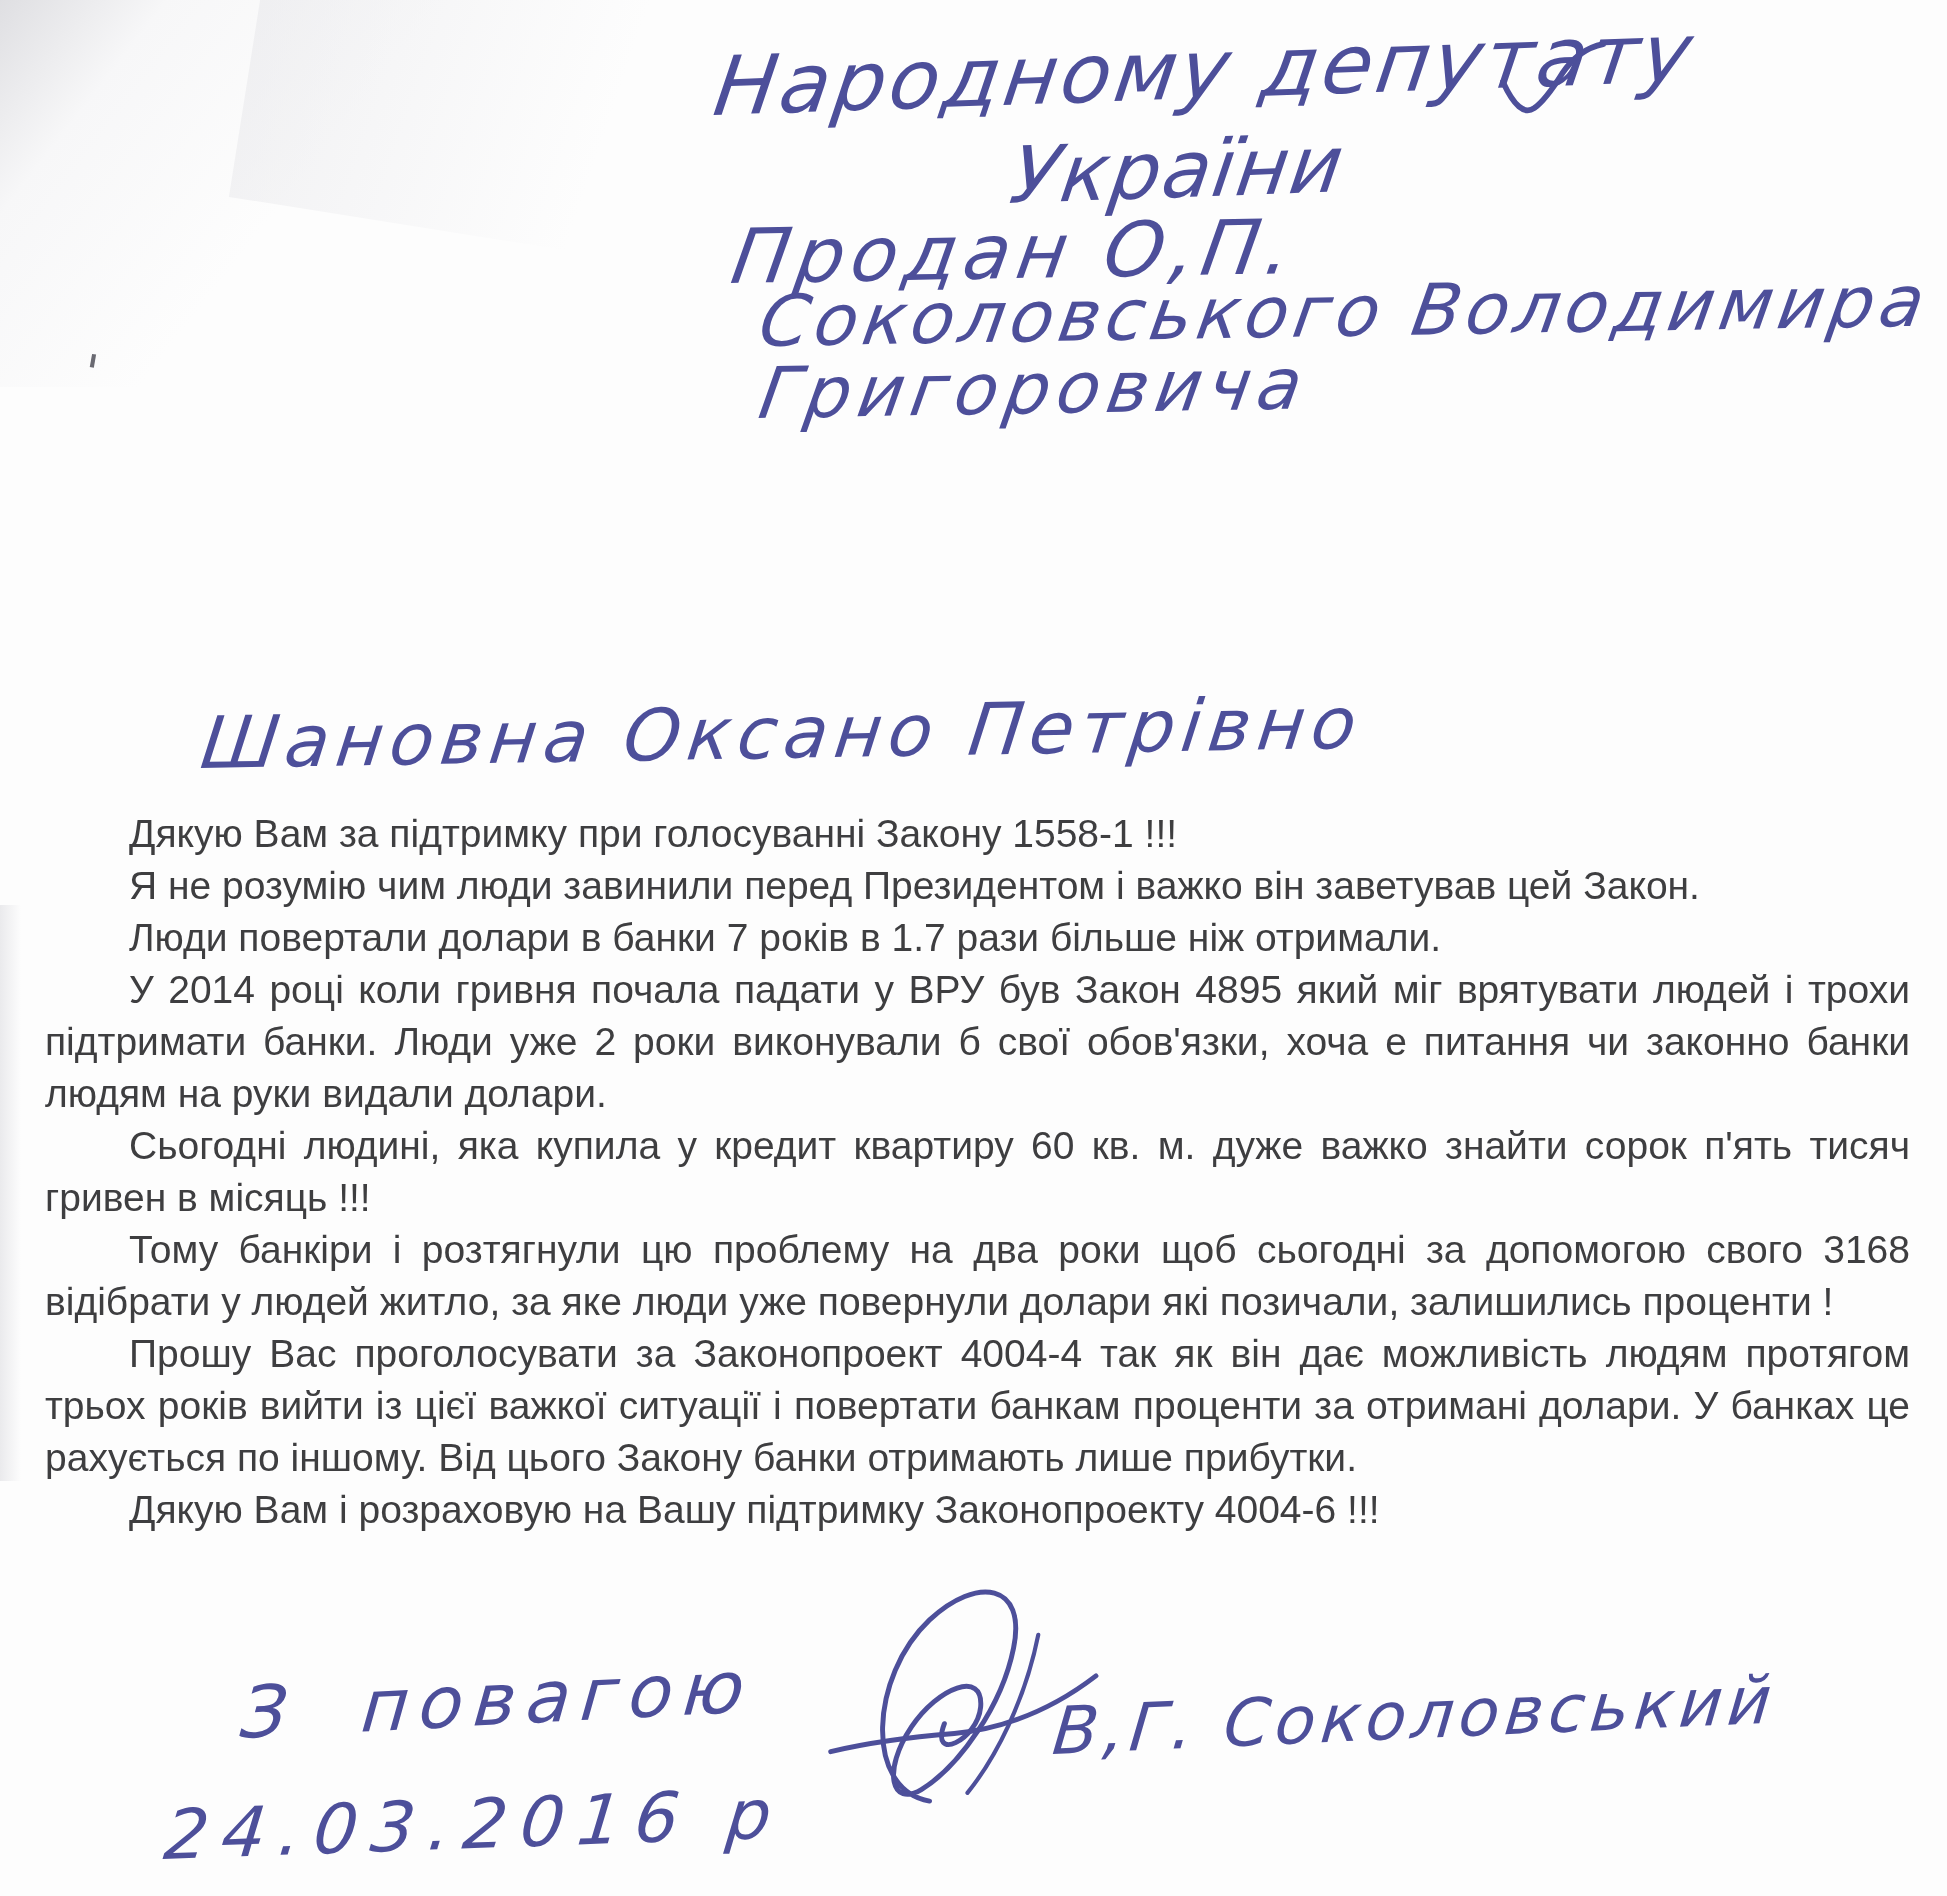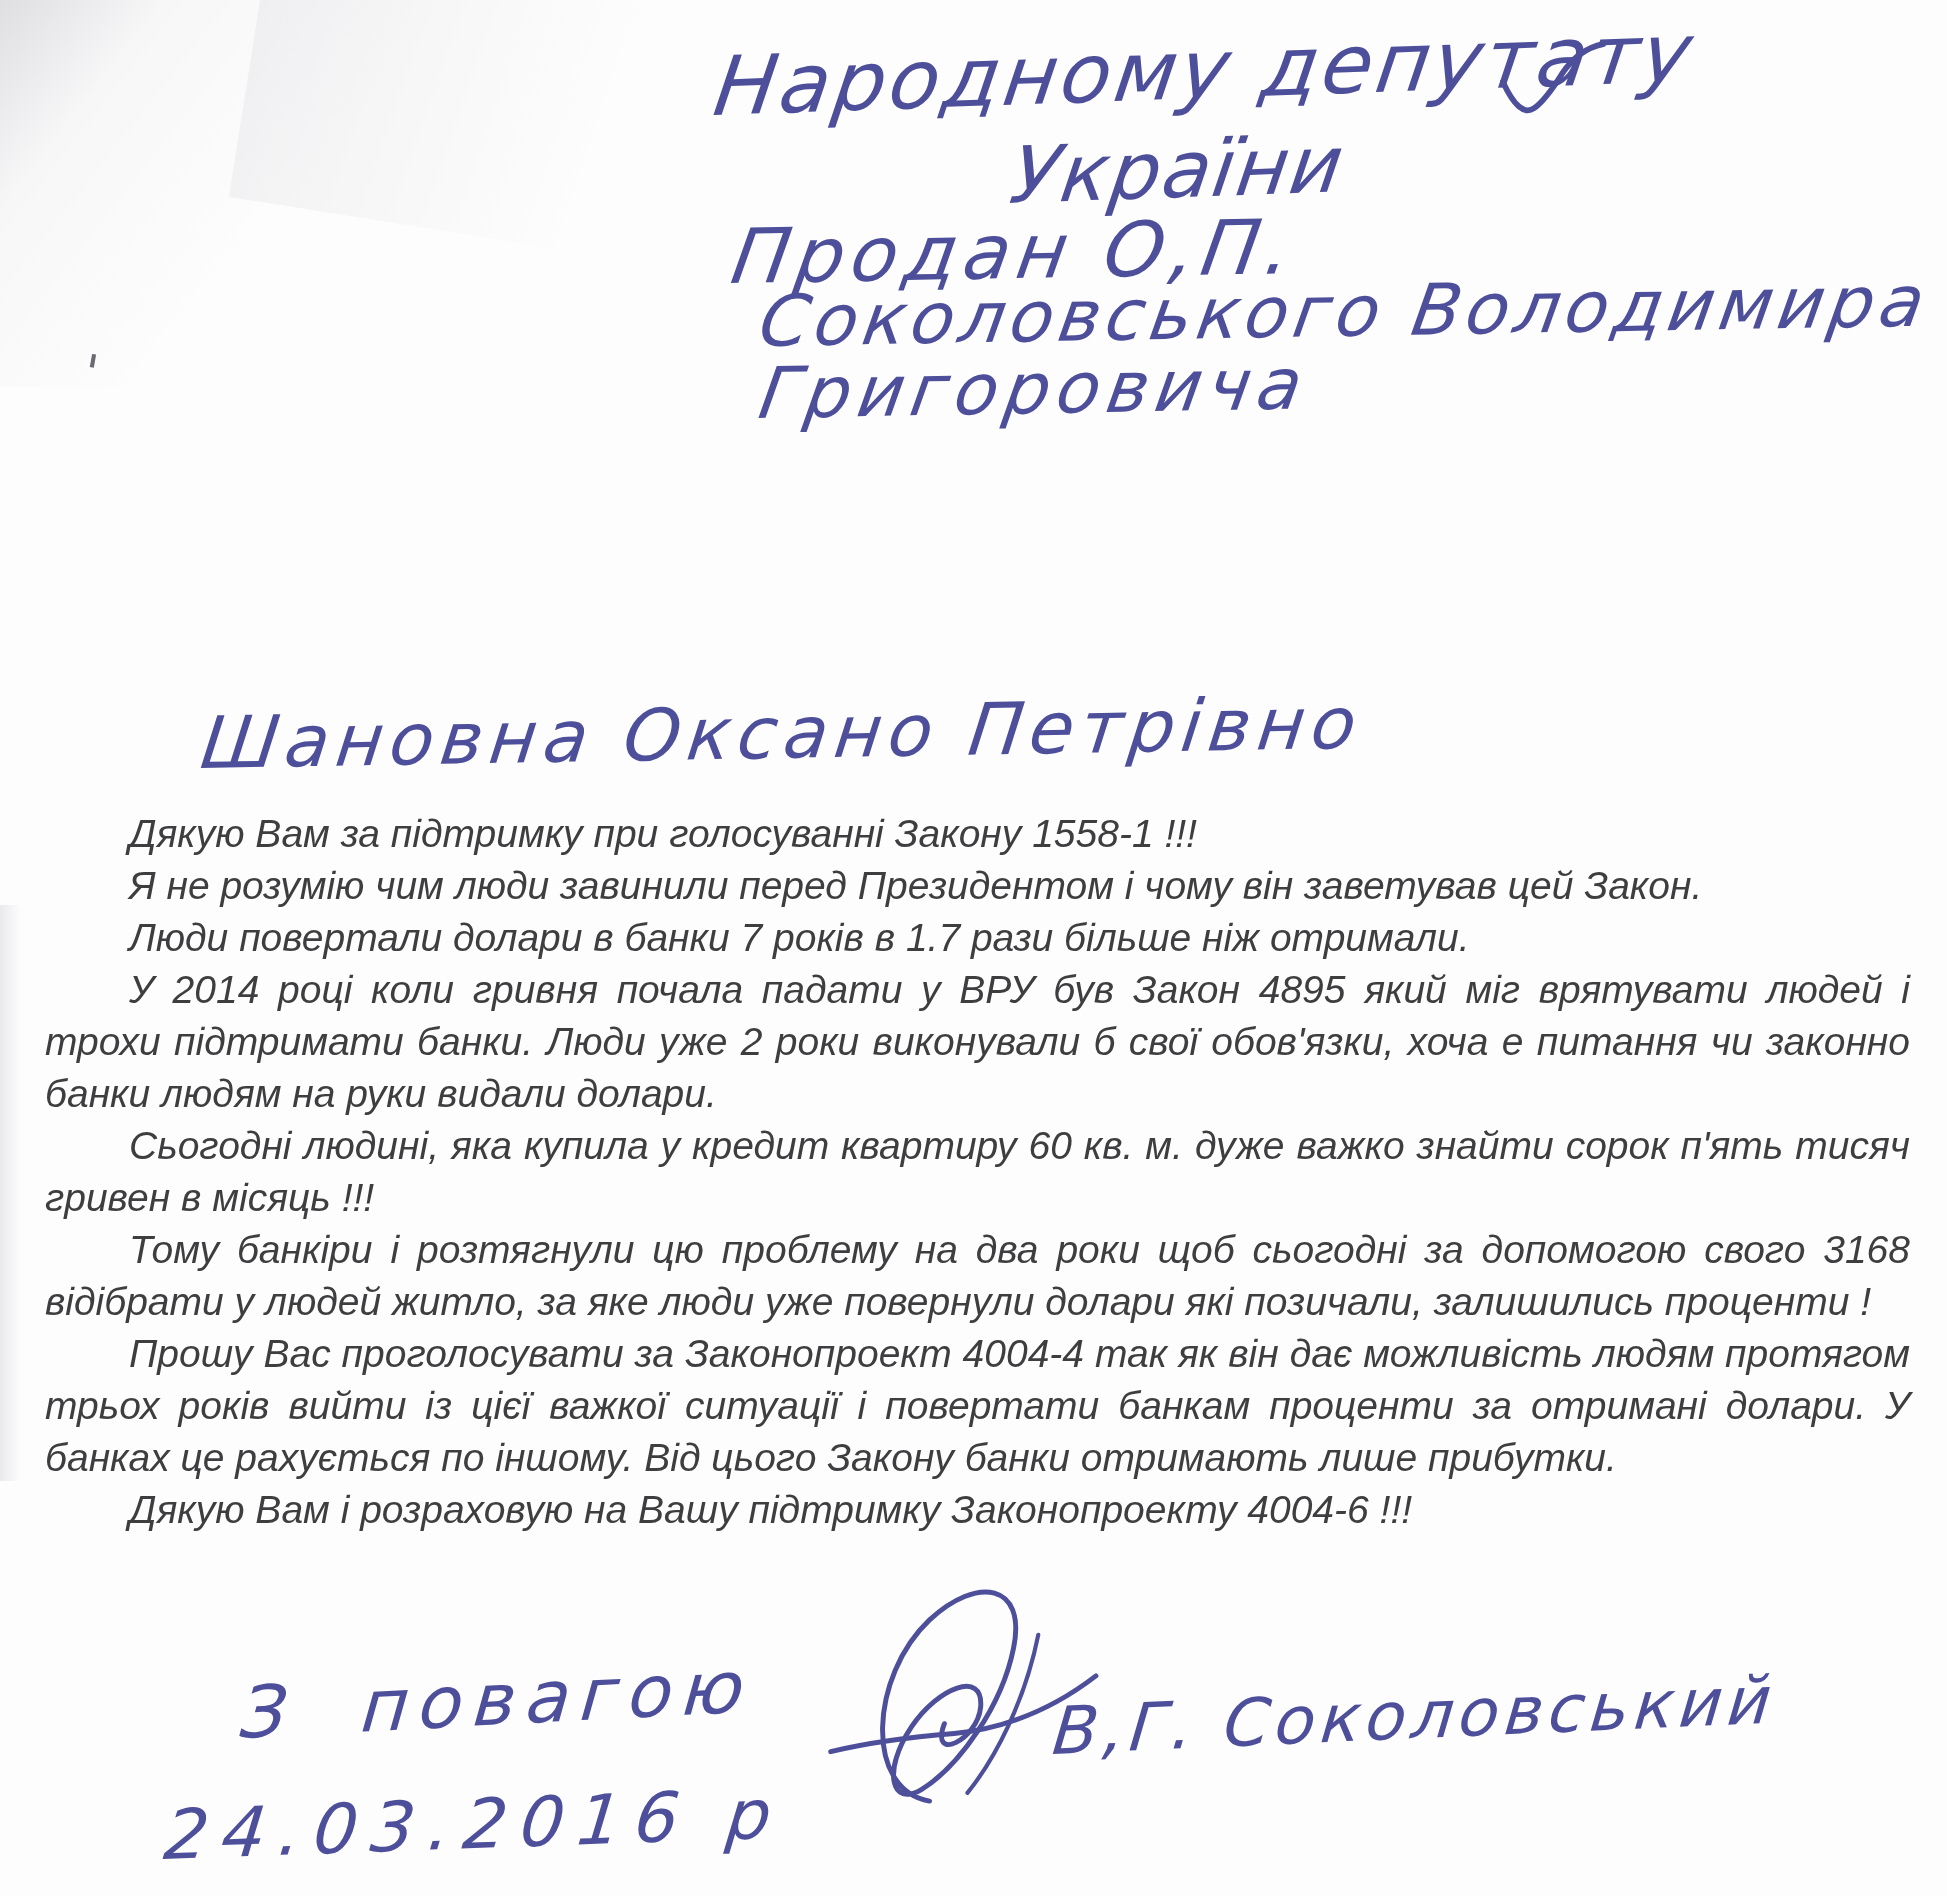--- a/index.html
+++ b/index.html
@@ -65,21 +65,20 @@
     left: 45px; top: 808px;
     width: 1865px;
     color: var(--text, #3e3e40);
     font-size: 39px;
     line-height: 52px;
     text-align: justify;
   }
   .body-text p {
     margin: 0;
     text-indent: 84px;
-    font-style: italic;
   }
 
   .flourish-svg, .signature-svg {
     position: absolute;
     pointer-events: none;
   }
   .flourish-svg { left: 1498px; top: 39px; }
   .signature-svg { left: 806px; top: 1577px; }
   .flourish-svg path, .signature-svg path {
     fill: none;
@@ -105,21 +104,21 @@
   <div class="hw hw-line3">Продан О,П.</div>
   <div class="hw hw-line4">Соколовського Володимира</div>
   <div class="hw hw-line5">Григоровича</div>
 
   <div class="hw stray-mark">'</div>
 
   <div class="hw hw-greeting">Шановна Оксано Петрівно</div>
 
   <div class="body-text">
     <p>Дякую Вам за підтримку при голосуванні Закону 1558-1 !!!</p>
-    <p>Я не розумію чим люди завинили перед Президентом і чому він заветував цей Закон.</p>
+    <p>Я не розумію чим люди завинили перед Президентом і важко він заветував цей Закон.</p>
     <p>Люди повертали долари в банки 7 років в 1.7 рази більше ніж отримали.</p>
     <p>У 2014 році коли гривня почала падати у ВРУ був Закон 4895 який міг врятувати людей і трохи підтримати банки. Люди уже 2 роки виконували б свої обов'язки, хоча е питання чи законно банки людям на руки видали долари.</p>
     <p>Сьогодні людині, яка купила у кредит квартиру 60 кв. м. дуже важко знайти сорок п'ять тисяч гривен в місяць !!!</p>
     <p>Тому банкіри і розтягнули цю проблему на два роки щоб сьогодні за допомогою свого 3168 відібрати у людей житло, за яке люди уже повернули долари які позичали, залишились проценти !</p>
     <p>Прошу Вас проголосувати за Законопроект 4004-4 так як він дає можливість людям протягом трьох років вийти із цієї важкої ситуації і повертати банкам проценти за отримані долари. У банках це рахується по іншому. Від цього Закону банки отримають лише прибутки.</p>
     <p>Дякую Вам і розраховую на Вашу підтримку Законопроекту 4004-6 !!!</p>
   </div>
 
   <div class="hw hw-closing">З повагою</div>
 

